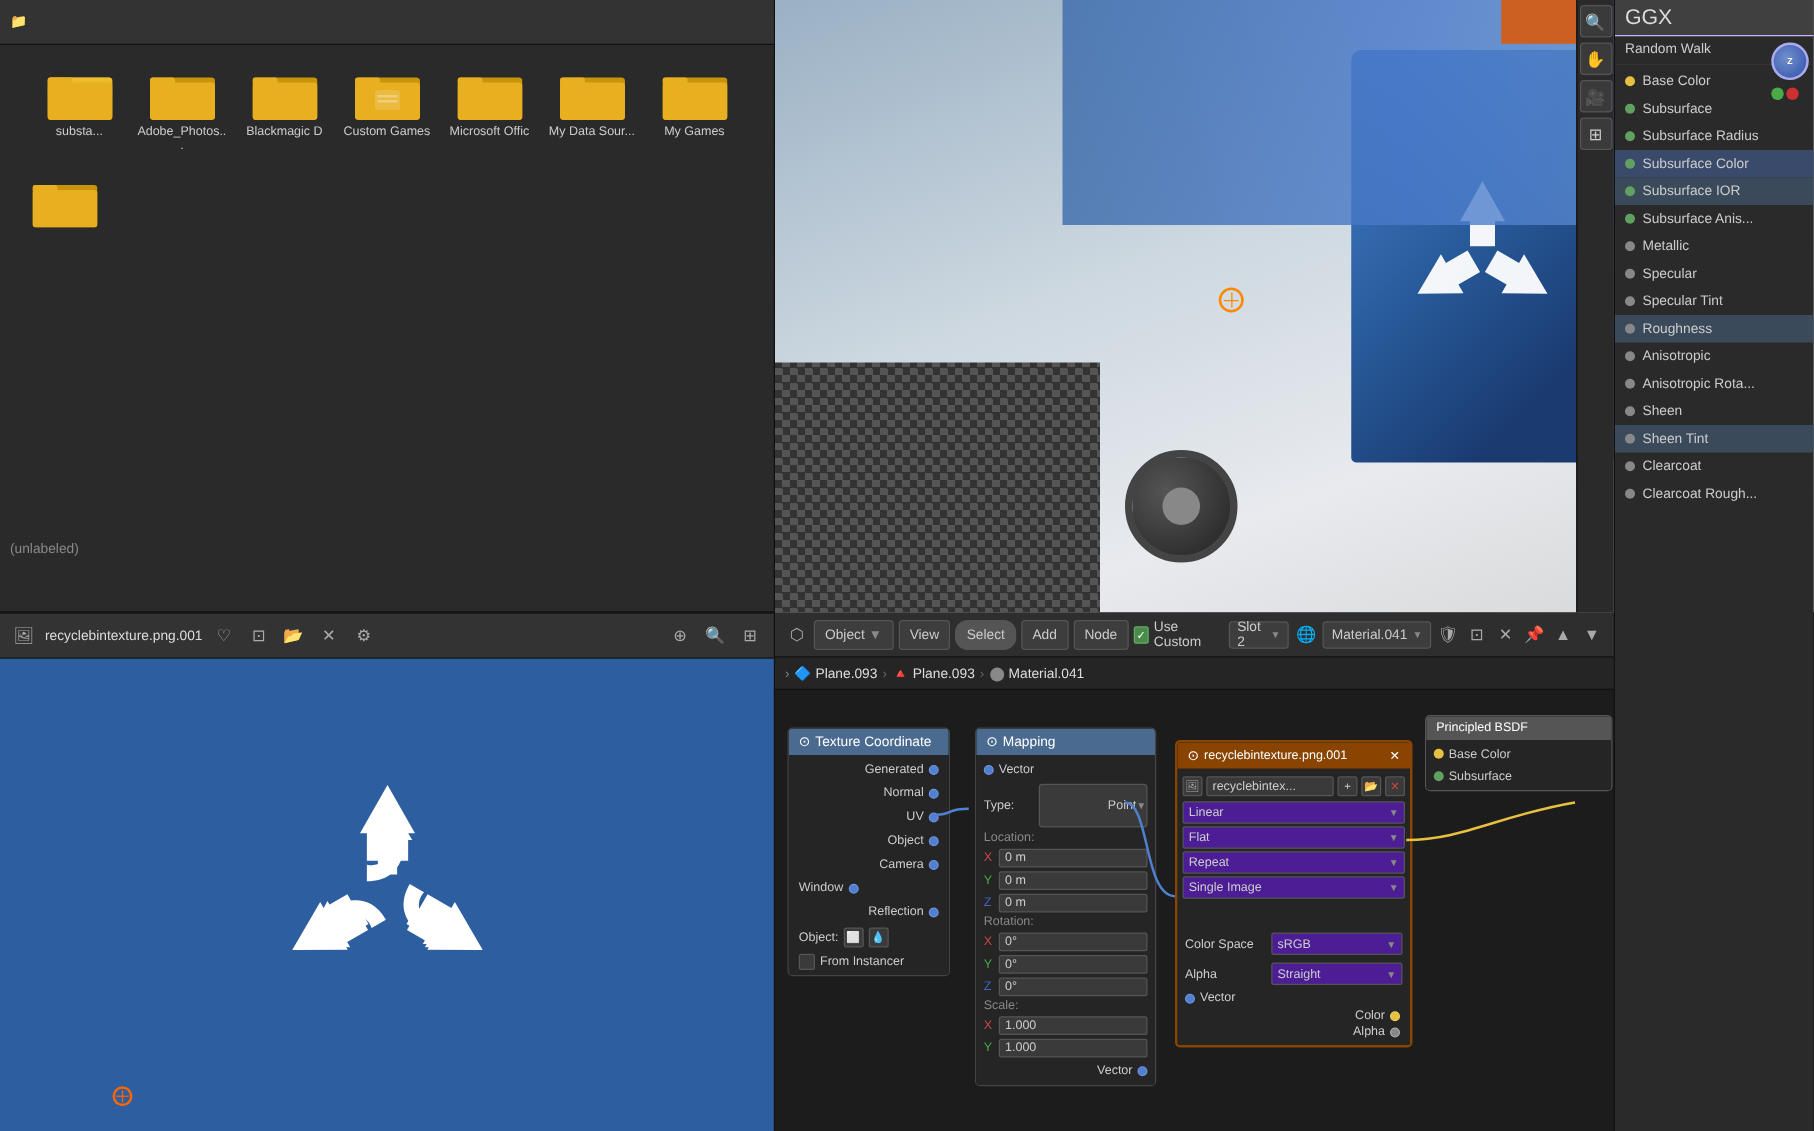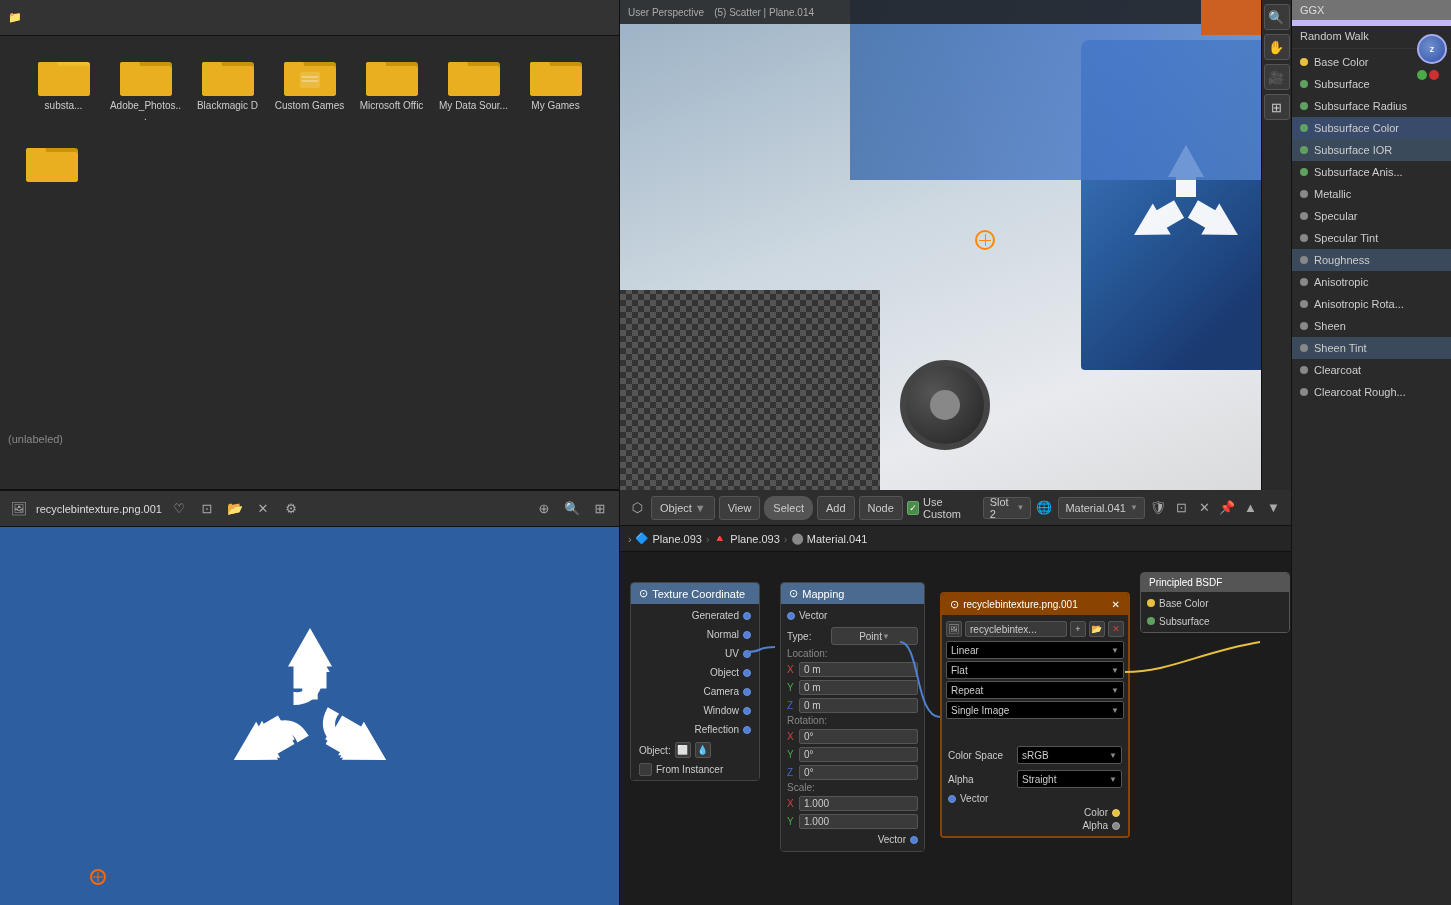--- a/index.html
+++ b/index.html
@@ -193,24 +193,24 @@
     }
 
     
     .select-dropdown {
       background: #3a3a3a;
       border: 1px solid #555;
       border-radius: 3px;
       padding: 1px 0;
       font-size: 10px;
       color: #ccc;
-      height: 18px;
-      display: flex;
-      align-items: center;
-      justify-content: center;
+      height: 35px;
+      display: flex;
+      align-items: center;
+      justify-content: flex-end;
       cursor: pointer;
     }
 
     .slot-dropdown {
       height: 22px;
       background: #3d3d3d;
       border: 1px solid #555;
       border-radius: 3px;
       padding: 0 6px;
       font-size: 11px;
@@ -306,21 +306,21 @@
     }
 
     .crosshair::after {
       width: 12px; height: 1px;
     }
 
     
     .full-select {
       width: 100%;
       height: 18px;
-      background: #000000;
+      background: #4c1d95;
       border: 1px solid #555;
       border-radius: 2px;
       padding: 0 4px;
       font-size: 10px;
       color: #ccc;
       display: flex;
       align-items: center;
       justify-content: space-between;
       cursor: pointer;
       margin: 2px 0;
@@ -552,24 +552,20 @@
         <div style="width:10px;height:10px;border-radius:50%;background:#4aaa4a;"></div>
         <div style="width:10px;height:10px;border-radius:50%;background:#cc3030;"></div>
       </div>
     </div>
 
     <div style="position:absolute;top:6px;right:170px;display:flex;gap:4px;">
       <div style="width:12px;height:12px;border-radius:50%;background:#4aaa4a;border:2px solid #2a7a2a;"></div>
       <div style="width:12px;height:12px;border-radius:50%;background:#cc3030;border:2px solid #882020;"></div>
     </div>
 
-    <div style="position:absolute;top:0;left:0;right:0;height:24px;background:rgba(30,30,30,0.85);display:flex;align-items:center;padding:0 8px;gap:10px;">
-      <span style="color:#aaa;font-size:10px;">User Perspective</span>
-      <span style="color:#aaa;font-size:10px;">(5) Scatter | Plane.014</span>
-    </div>
 
     <div style="position:absolute;top:0;right:180px;width:70px;height:35px;background:#cc6020;display:flex;align-items:center;justify-content:center;"></div>
   </div>
 </div>
 
 <div style="position:absolute;top:490px;left:620px;width:671px;height:36px;background:#2e2e2e;display:flex;align-items:center;padding:0 8px;gap:4px;border-bottom:1px solid #111;z-index:10;">
 
   <button class="toolbar-icon-btn">⬡</button>
 
   <div class="node-toolbar-btn">
@@ -659,21 +655,21 @@
         <div style="width:8px;height:8px;border-radius:50%;background:#5080d0;border:1px solid #7090e0;"></div>
       </div>
       <div style="display:flex;align-items:center;justify-content:flex-end;padding:1px 8px;height:19px;">
         <span style="font-size:10px;color:#ccc;margin-right:4px;">Object</span>
         <div style="width:8px;height:8px;border-radius:50%;background:#5080d0;border:1px solid #7090e0;"></div>
       </div>
       <div style="display:flex;align-items:center;justify-content:flex-end;padding:1px 8px;height:19px;">
         <span style="font-size:10px;color:#ccc;margin-right:4px;">Camera</span>
         <div style="width:8px;height:8px;border-radius:50%;background:#5080d0;border:1px solid #7090e0;"></div>
       </div>
-      <div style="display:flex;align-items:center;justify-content:flex-end;padding:1px 8px;height:19px;">
+      <div style="display:flex;align-items:center;padding:1px 8px;height:19px;">
         <span style="font-size:10px;color:#ccc;margin-right:4px;">Window</span>
         <div style="width:8px;height:8px;border-radius:50%;background:#5080d0;border:1px solid #7090e0;"></div>
       </div>
       <div style="display:flex;align-items:center;justify-content:flex-end;padding:1px 8px;height:19px;">
         <span style="font-size:10px;color:#ccc;margin-right:4px;">Reflection</span>
         <div style="width:8px;height:8px;border-radius:50%;background:#5080d0;border:1px solid #7090e0;"></div>
       </div>
 
       <div style="display:flex;align-items:center;padding:3px 8px;gap:4px;">
         <span style="font-size:10px;color:#ccc;">Object:</span>
@@ -864,21 +860,21 @@
       <div style="display:flex;align-items:center;padding:1px 6px;height:18px;gap:4px;">
         <div style="width:8px;height:8px;border-radius:50%;background:#60a060;"></div>
         <span style="font-size:10px;color:#ccc;">Subsurface</span>
       </div>
     </div>
   </div>
 
 </div>
 
 <div id="properties-panel">
-  <div style="padding:4px 8px;font-size:11px;color:#ddd;background:#737373;border-bottom:6px solid #c4b5fd;">GGX</div>
+  <div style="padding:4px 8px;font-size:17px;color:#ddd;background:#404040;border-bottom:1px solid #c4b5fd;">GGX</div>
   <div style="padding:4px 8px;font-size:11px;color:#ccc;">Random Walk</div>
 
   <div style="height:1px;background:#333;margin:2px 0;"></div>
 
   <div class="prop-item">
     <div class="prop-dot" style="background:#e8c040;"></div>
     <span>Base Color</span>
   </div>
 
   <div class="prop-item">

